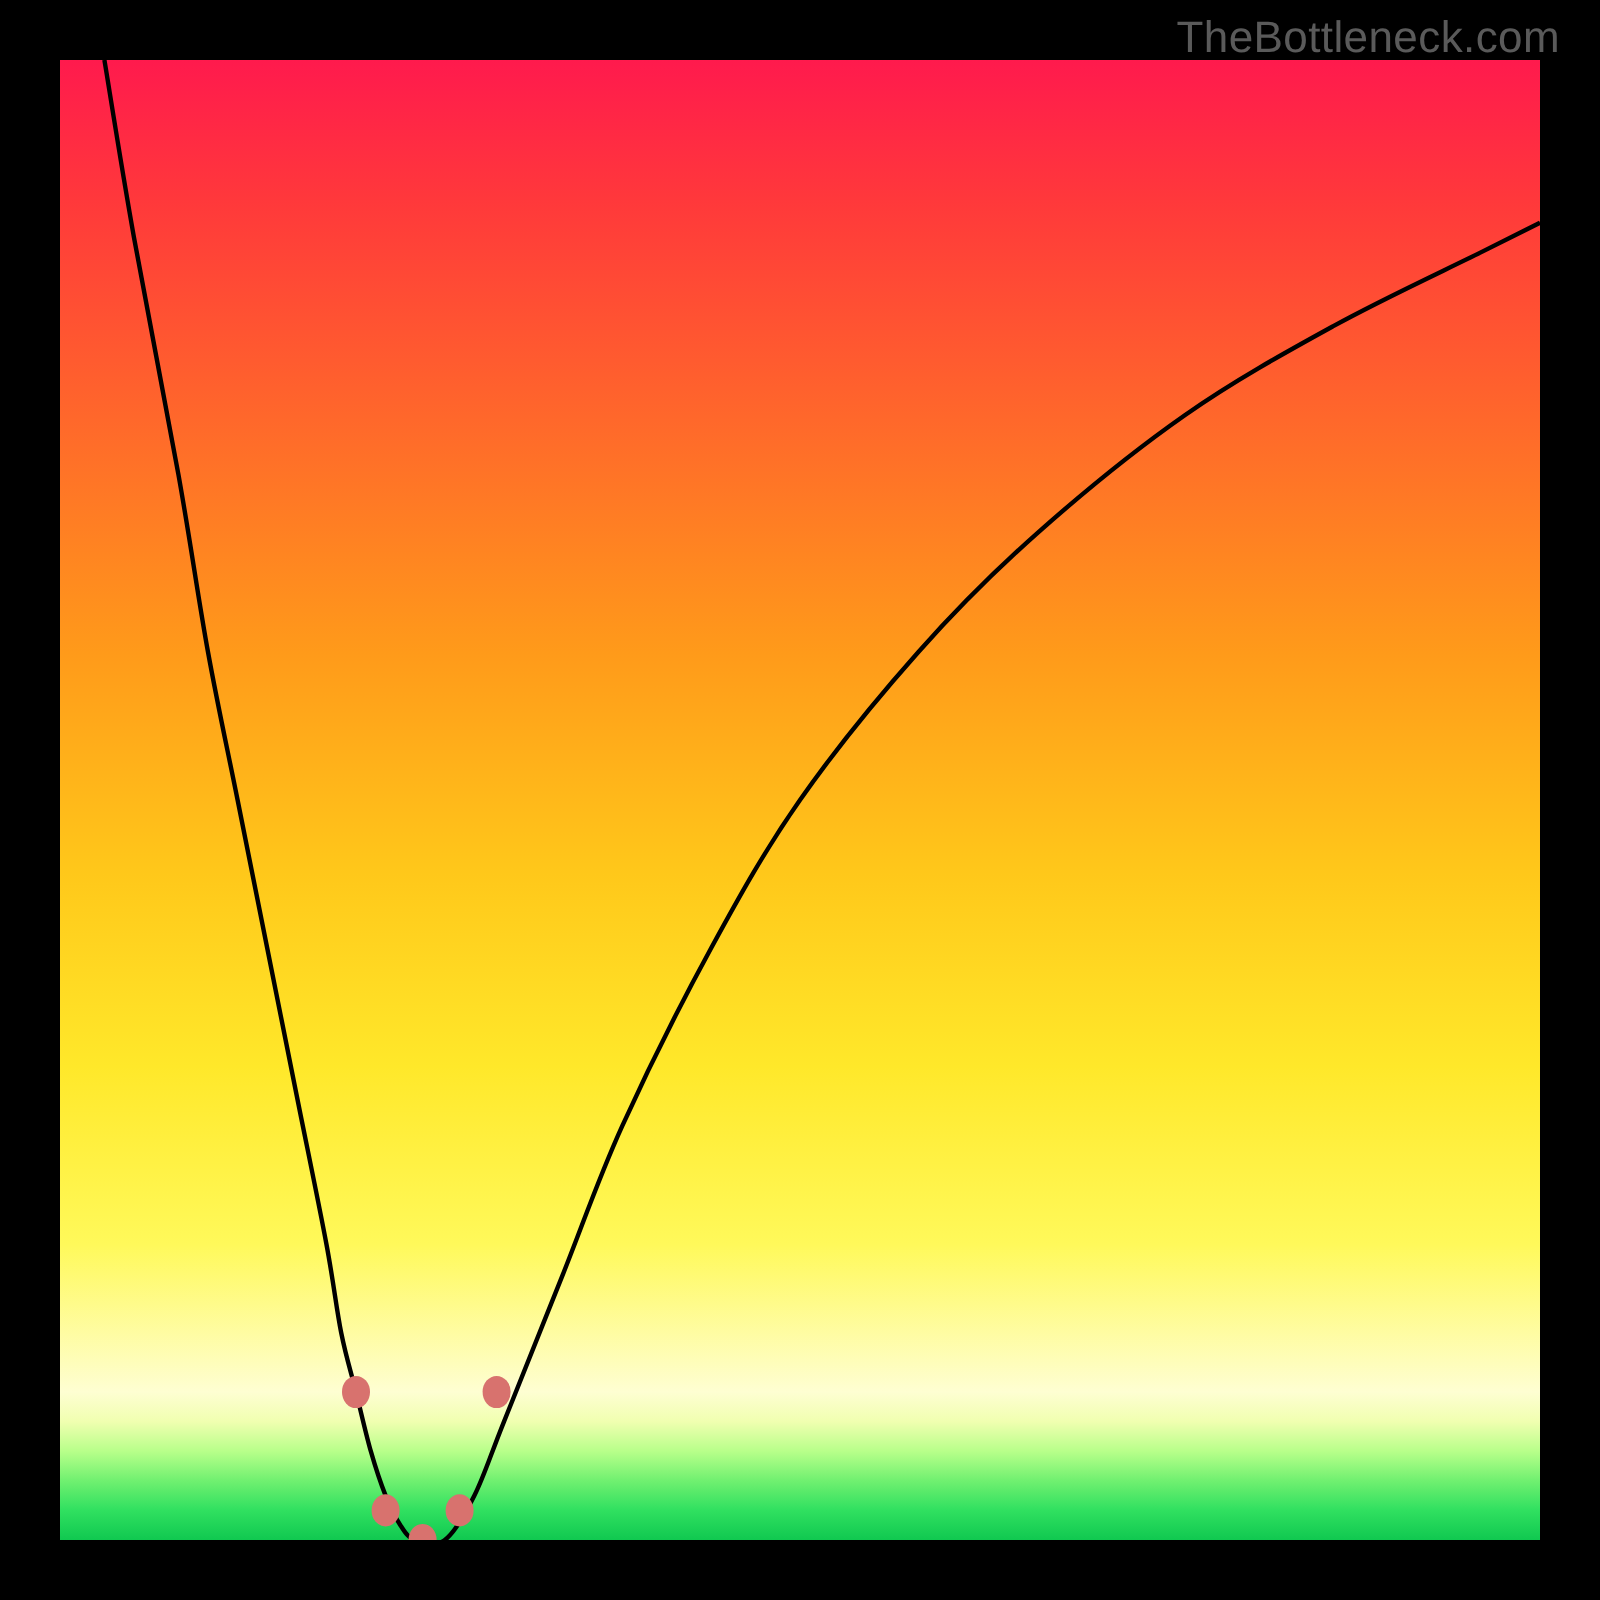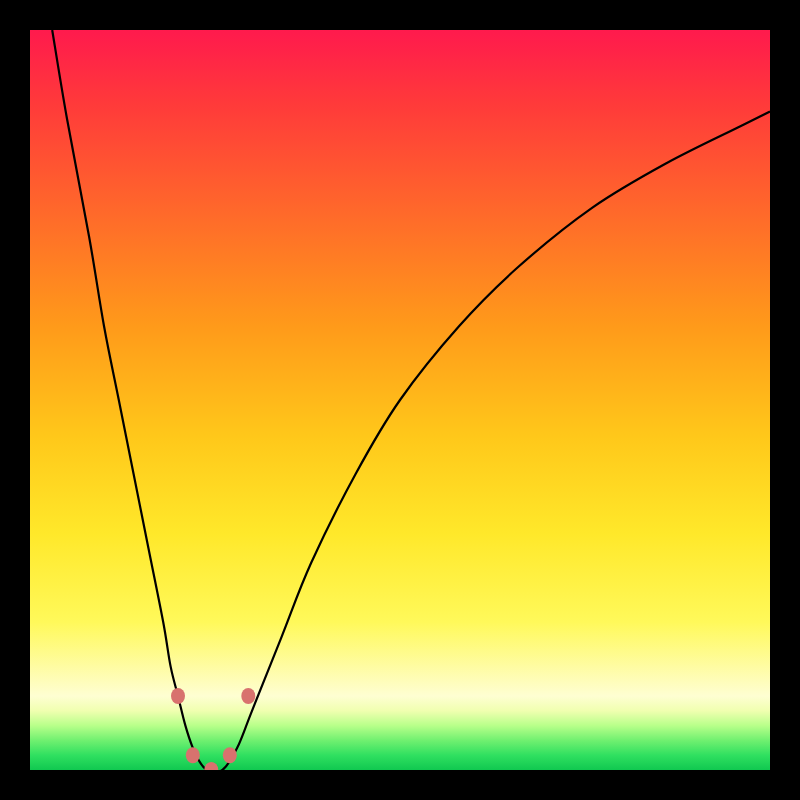--- a/index.html
+++ b/index.html
@@ -63,20 +63,21 @@
     stroke-width: 2.2;
   }
   .dot {
     fill: #d8726e;
   }
 </style>
 </head>
 <body>
 
 <div class="frame">
+  <div class="watermark">TheBottleneck.com</div>
   <div class="plot">
     <svg class="curve" viewBox="0 0 740 740" preserveAspectRatio="none">
       <path id="curve-path" class="curve-path" d="M 22.20 0.00 C 24.67 14.80, 30.83 54.27, 37.00 88.80 C 43.17 123.33, 53.03 172.67, 59.20 207.20 C 65.37 241.73, 69.07 268.87, 74.00 296.00 C 78.93 323.13, 83.87 345.33, 88.80 370.00 C 93.73 394.67, 98.67 419.33, 103.60 444.00 C 108.53 468.67, 113.47 493.33, 118.40 518.00 C 123.33 542.67, 129.50 572.27, 133.20 592.00 C 136.90 611.73, 138.13 624.07, 140.60 636.40 C 143.07 648.73, 145.53 656.13, 148.00 666.00 C 150.47 675.87, 152.93 686.97, 155.40 695.60 C 157.87 704.23, 160.33 711.63, 162.80 717.80 C 165.27 723.97, 167.73 728.90, 170.20 732.60 C 172.67 736.30, 173.90 738.77, 177.60 740.00 C 181.30 741.23, 187.47 743.70, 192.40 740.00 C 197.33 736.30, 202.27 727.67, 207.20 717.80 C 212.13 707.93, 214.60 699.30, 222.00 680.80 C 229.40 662.30, 241.73 631.47, 251.60 606.80 C 261.47 582.13, 268.87 559.93, 281.20 532.80 C 293.53 505.67, 310.80 471.13, 325.60 444.00 C 340.40 416.87, 352.73 394.67, 370.00 370.00 C 387.27 345.33, 409.47 318.20, 429.20 296.00 C 448.93 273.80, 466.20 256.53, 488.40 236.80 C 510.60 217.07, 537.73 194.87, 562.40 177.60 C 587.07 160.33, 611.73 146.77, 636.40 133.20 C 661.07 119.63, 693.13 104.83, 710.40 96.20 C 727.67 87.57, 735.07 83.87, 740.00 81.40"></path>
       <g id="markers">
           <ellipse cx="148.00" cy="666.00" rx="7" ry="8.049999999999999" class="dot"></ellipse>
           <ellipse cx="162.80" cy="725.20" rx="7" ry="8.049999999999999" class="dot"></ellipse>
           <ellipse cx="181.30" cy="740.00" rx="7" ry="8.049999999999999" class="dot"></ellipse>
           <ellipse cx="199.80" cy="725.20" rx="7" ry="8.049999999999999" class="dot"></ellipse>
           <ellipse cx="218.30" cy="666.00" rx="7" ry="8.049999999999999" class="dot"></ellipse>
         </g>

